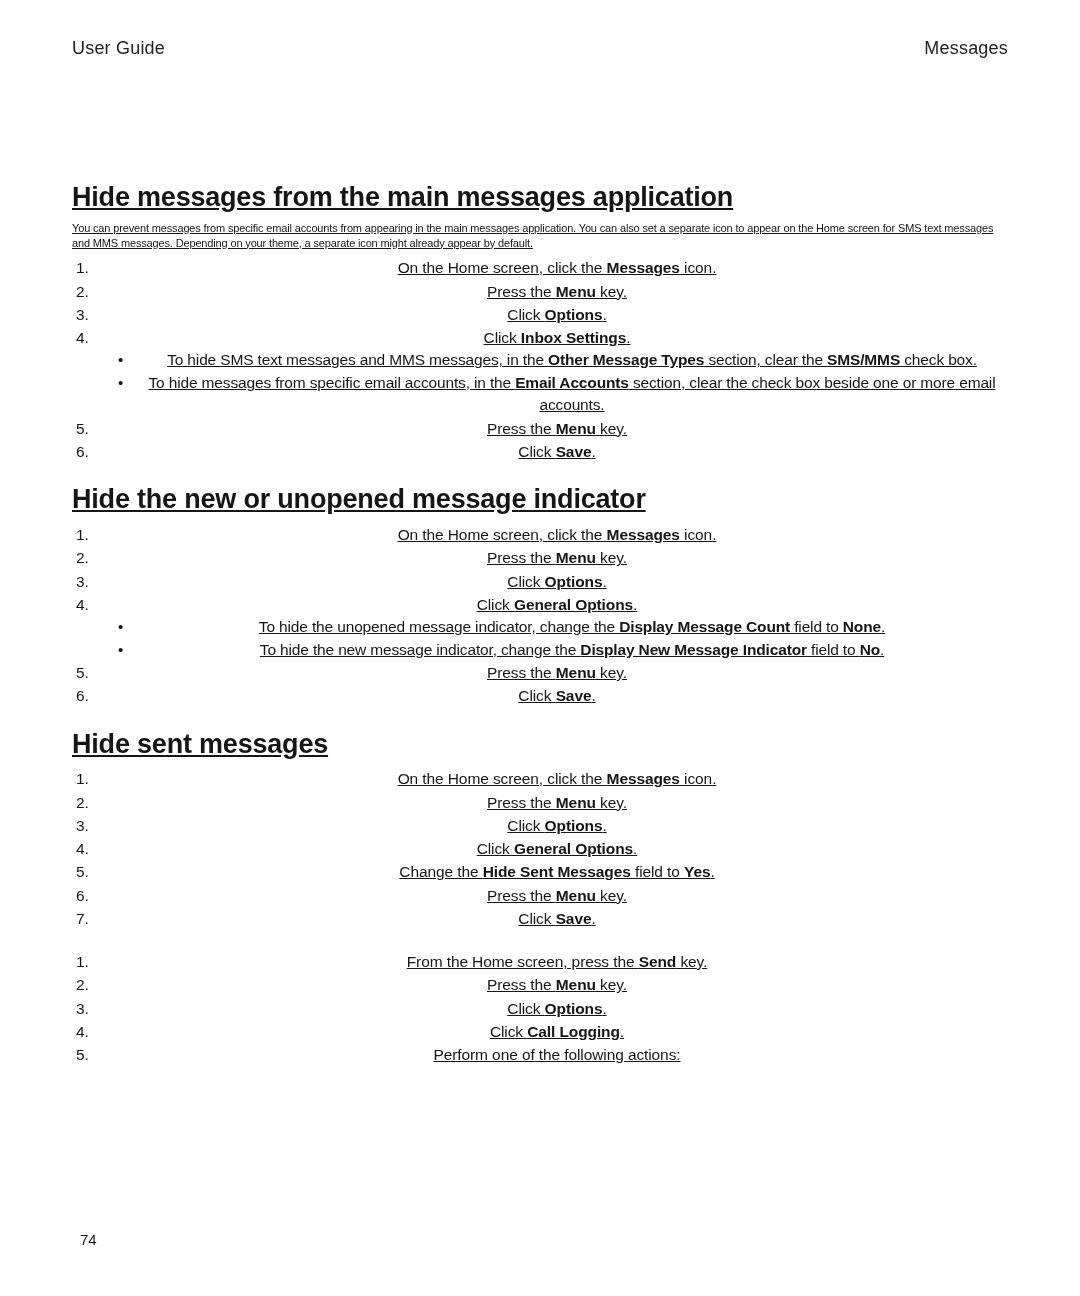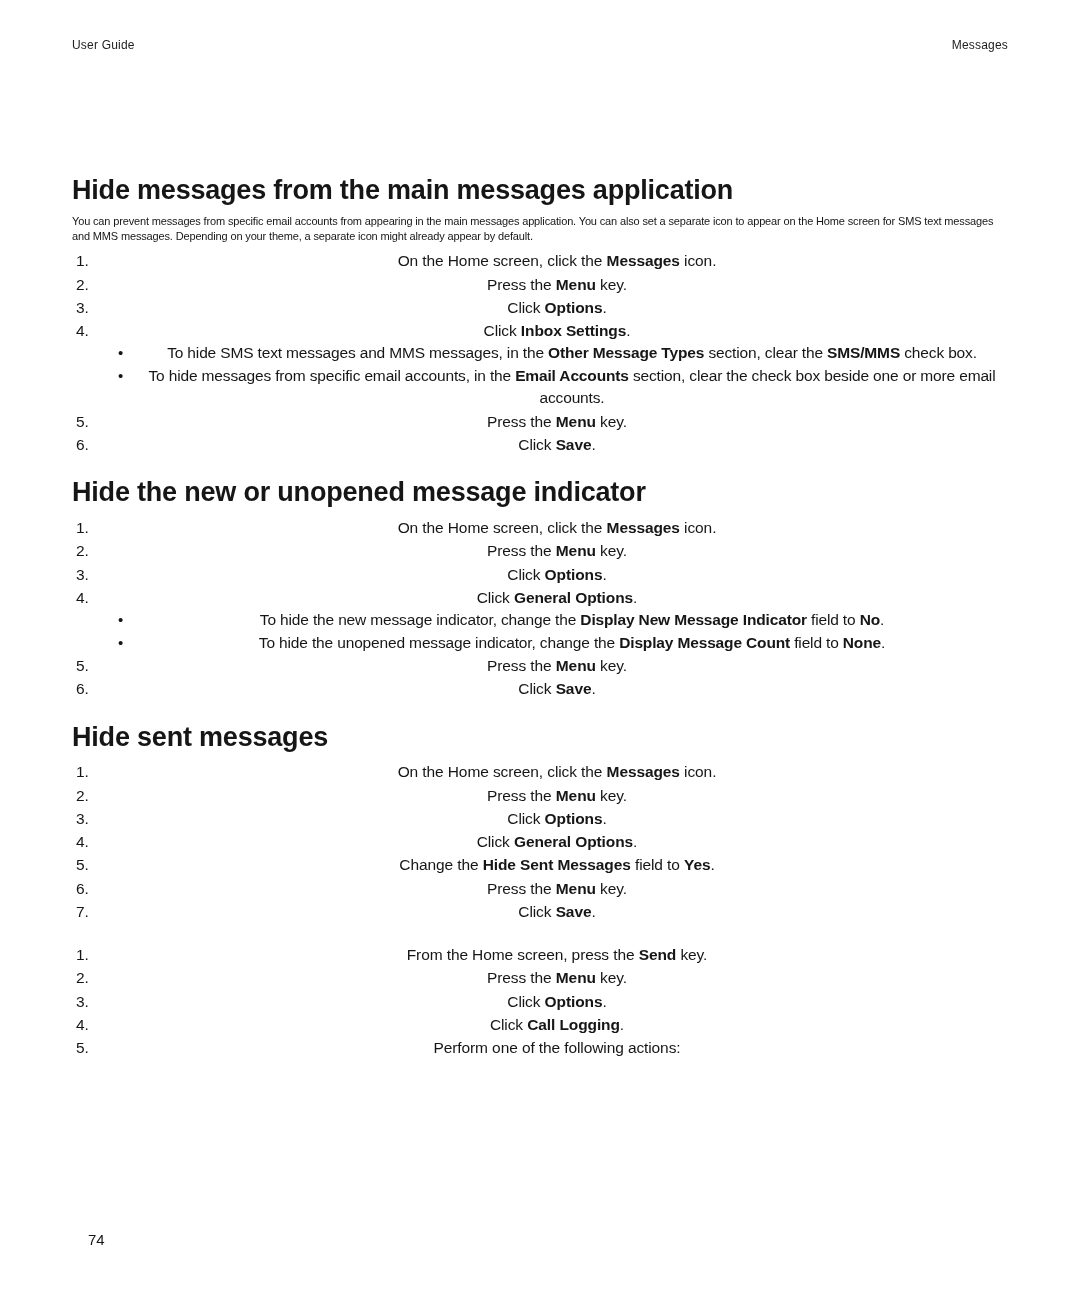--- a/index.html
+++ b/index.html
@@ -16,26 +16,27 @@
   .page{
     position:absolute;
     left:72px;
     right:72px;
     top:38px;
     bottom:0;
   }
   .running-head{
     display:flex;
     justify-content:space-between;
-    font-size:12px;
+    font-size:18px;
     color:#222;
     letter-spacing:.2px;
   }
   .content{
     margin-top:122px;
+    text-decoration:underline;
   }
   h2{
     font-size:27px;
     font-weight:700;
     margin:0 0 6px 0;
     line-height:1.25;
     letter-spacing:-.2px;
   }
   .intro{
     font-size:11px;
@@ -84,21 +85,21 @@
     font-size:15px;
   }
   b{font-weight:700}
   .section + .section{
     margin-top:20px;
   }
   .section.first{margin-top:0}
   .h2wrap{margin-bottom:4px}
   .pgnum{
     position:absolute;
-    left:16px;
+    left:8px;
     bottom:48px;
     font-size:15px;
     text-align:center;
   }
   .step-text{display:inline}
 </style>
 </head>
 <body>
 
 <div class="page">
@@ -127,22 +128,22 @@
       </div>
       <div class="section">
         <div class="h2wrap">
           <h2>Hide the new or unopened message indicator</h2>
         </div>
         <ol class="steps">
           <li><span class="step-text">On the Home screen, click the <b>Messages</b> icon.</span></li>
           <li><span class="step-text">Press the <b>Menu</b> key.</span></li>
           <li><span class="step-text">Click <b>Options</b>.</span></li>
           <li><span class="step-text">Click <b>General Options</b>.</span><ul class="sub">
+              <li>To hide the unopened message indicator, change the <b>Display Message Count</b> field to <b>None</b>.</li>
               <li>To hide the new message indicator, change the <b>Display New Message Indicator</b> field to <b>No</b>.</li>
-              <li>To hide the unopened message indicator, change the <b>Display Message Count</b> field to <b>None</b>.</li>
             </ul></li>
           <li><span class="step-text">Press the <b>Menu</b> key.</span></li>
           <li><span class="step-text">Click <b>Save</b>.</span></li>
         </ol>
       </div>
       <div class="section">
         <div class="h2wrap">
           <h2>Hide sent messages</h2>
         </div>
         <ol class="steps">

